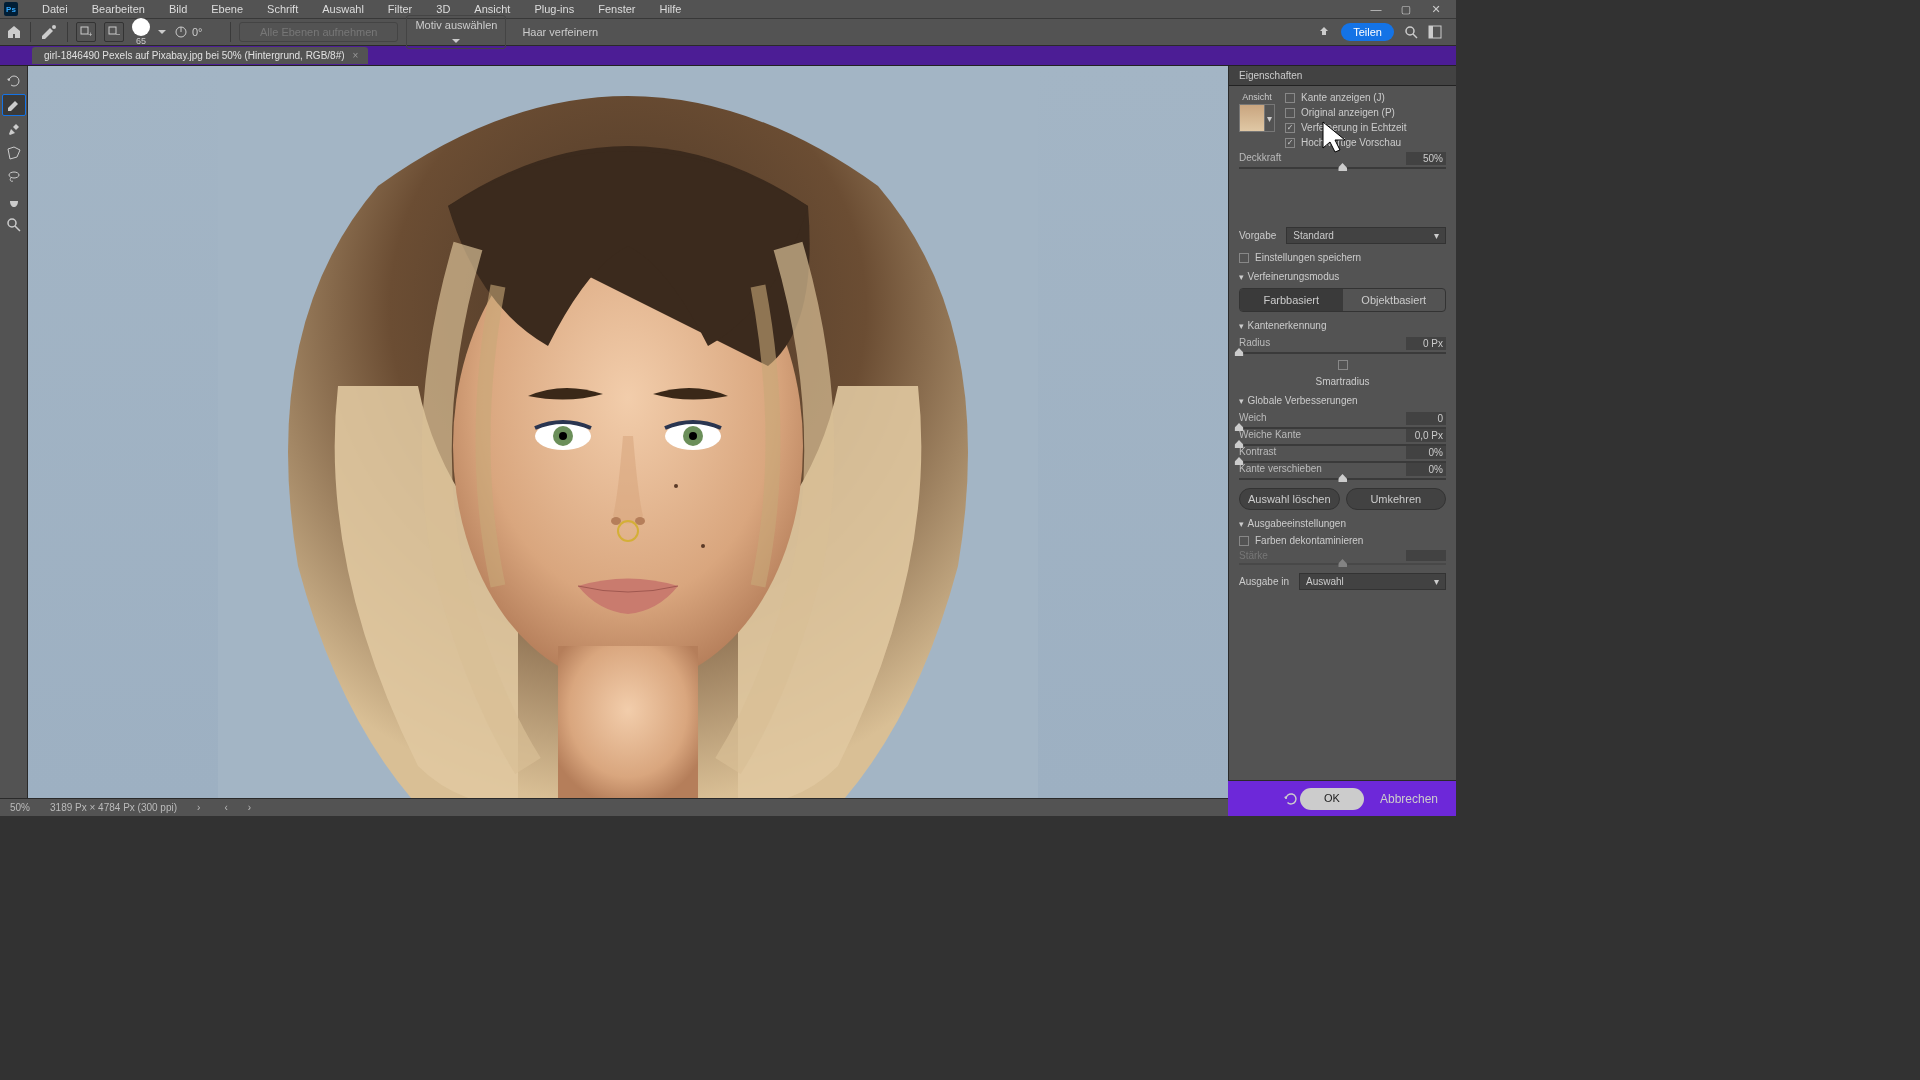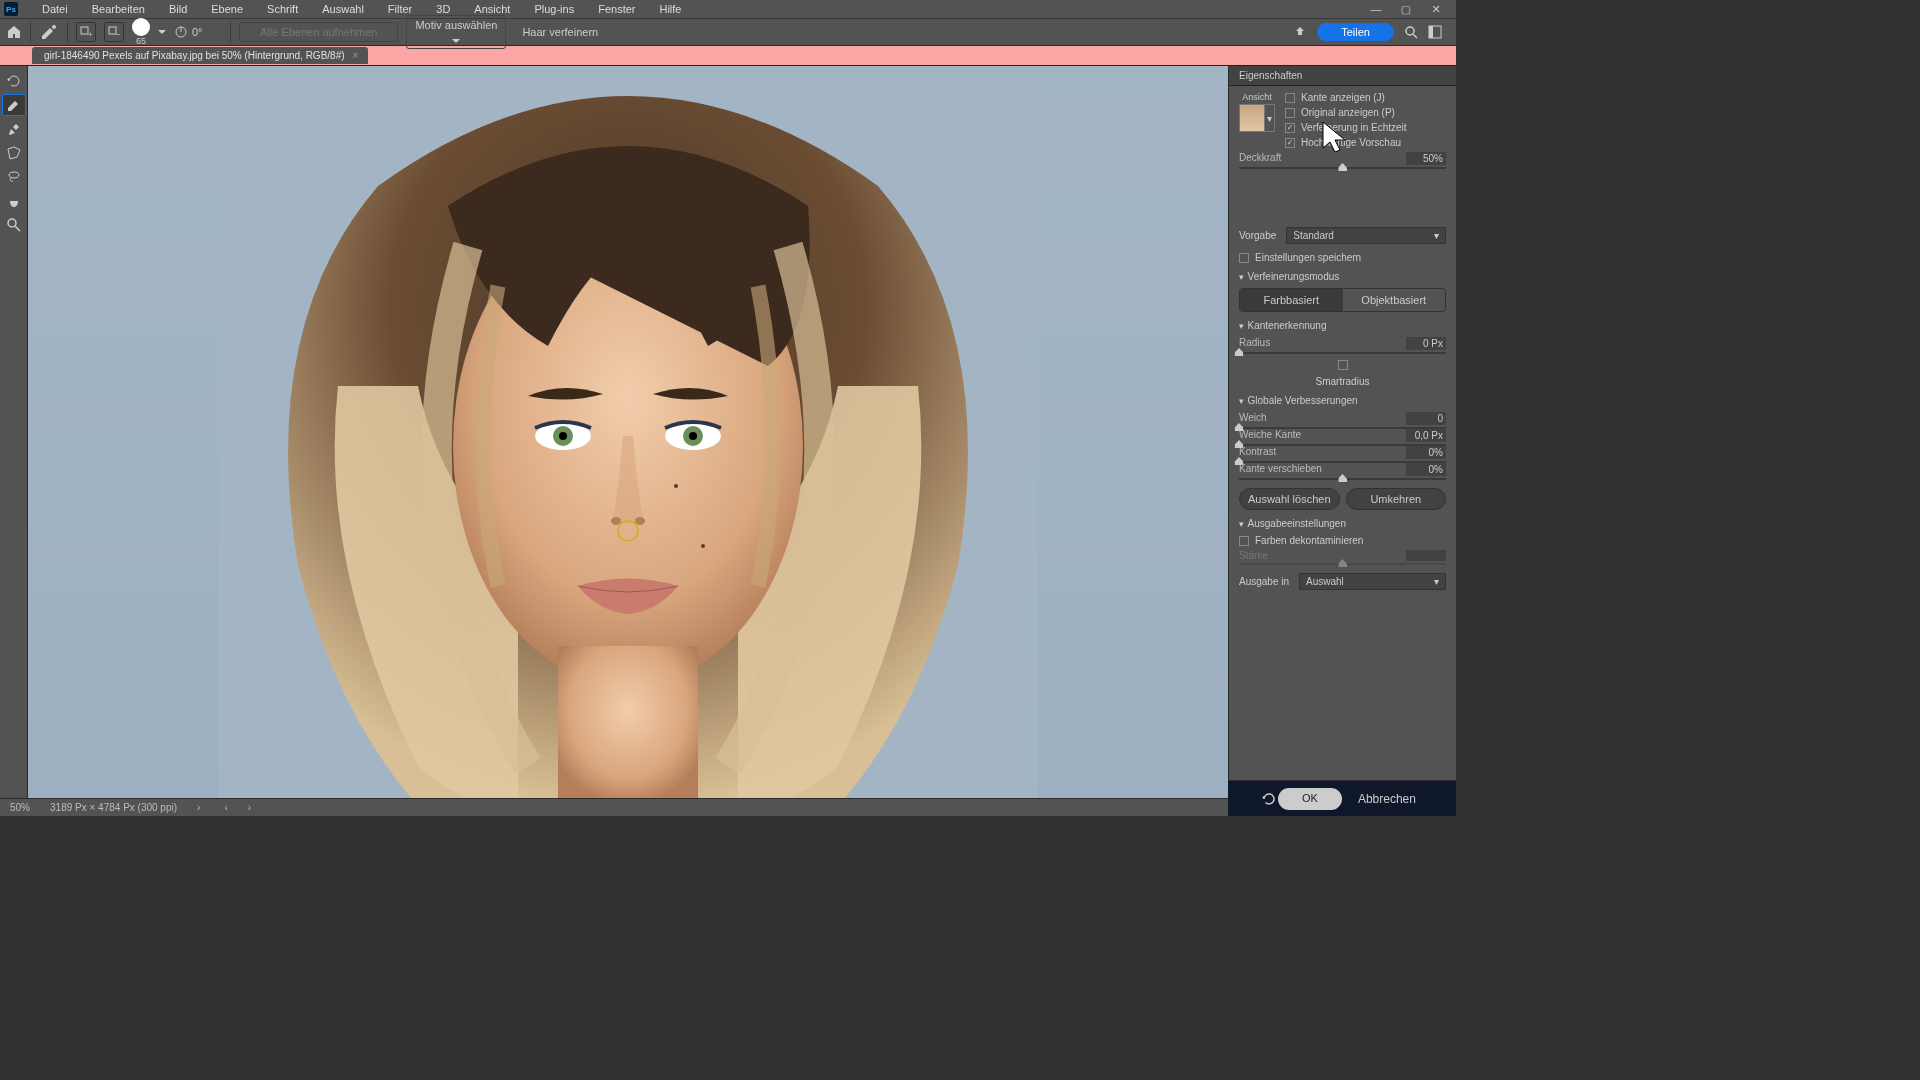--- a/index.html
+++ b/index.html
@@ -20,24 +20,24 @@
 .brush-tool-icon { width:20px; height:20px; cursor:pointer; }
 .brush-circle { width: 18px; height: 18px; border-radius: 50%; background: #fff; }
 .opt-btn { width: 20px; height: 20px; border: 1px solid #333; border-radius: 2px; background:#535353; display:flex; align-items:center; justify-content:center; cursor:pointer;}
 .size-box { display:flex; flex-direction:column; align-items:center; font-size:9px; color:#ccc;}
 .angle-box { display:flex; align-items:center; gap:4px;}
 .angle-input { width:30px; background:#535353; border:none; color:#ccc; font-size:11px;}
 .disabled-btn { color:#777; padding:3px 20px; border:1px solid #444; border-radius:3px; font-size:11px;}
 .dropdown-btn { padding:3px 8px; border:1px solid #444; border-radius:3px; font-size:11px; display:flex; align-items:center; gap:6px; cursor:pointer;flex-direction:column;}
 .plain-btn { padding:3px 8px; font-size:11px; cursor:pointer; color:#ccc;}
 .optionsbar-right { display:flex; align-items:center; gap:10px; padding-right:8px;}
-.share-btn { background:#1473e6; color:#fff; padding:3px 24px; border-radius:12px; font-size:11px; cursor:pointer;}
-
-
-.tabbar { height: 20px; background: #fca5a5; border-bottom: 1px solid #222; display:flex; align-items:center; padding-left: 32px;}
+.share-btn { background:#1473e6; color:#fff; padding:3px 12px; border-radius:12px; font-size:11px; cursor:pointer;}
+
+
+.tabbar { height: 20px; background: #4c1d95; border-bottom: 1px solid #222; display:flex; align-items:center; padding-left: 32px;}
 .tab { background:#535353; padding: 3px 10px 3px 12px; font-size: 10px; color: #e0e0e0; border-top-left-radius:3px; border-top-right-radius:3px; display:flex; align-items:center; gap:8px;}
 .tab-close { color:#999; cursor:pointer; font-size:10px;}
 
 
 .main { display: flex; height: calc(100% - 18px - 28px - 20px - 18px); }
 .toolbar { width: 28px; background: #535353; border-right:1px solid #2a2a2a; display:flex; flex-direction:column; padding-top:4px; gap:2px;}
 .tool { width: 24px; height: 22px; margin: 0 auto; display:flex; align-items:center; justify-content:center; cursor:pointer; border-radius:2px;}
 .tool.active { background:#3a3a3a; border:1px solid #1473e6;}
 .canvas-wrap { flex:1; background:#282828; position:relative; overflow:hidden;}
 .canvas { position:absolute; inset:0; background: linear-gradient(180deg, #a3b5c5 0%, #9db0c2 100%); display:flex; align-items:flex-start; justify-content:center;}
@@ -60,21 +60,21 @@
 .chevron { font-size:9px;}
 .btn-group { display:flex; border:1px solid #333; border-radius:4px; overflow:hidden; margin-bottom:8px;}
 .btn-group .seg { flex:1; text-align:center; padding:5px 0; font-size:11px; cursor:pointer;}
 .btn-group .seg.active { background:#3a3a3a;}
 .action-btns { display:flex; gap:6px; margin:8px 0;}
 .action-btn { flex:1; background:#424242; border:1px solid #333; border-radius:12px; padding:4px 0; text-align:center; font-size:11px; cursor:pointer;}
 .value-input { background:#424242; border:none; color:#ccc; font-size:10px; width:40px; text-align:right; padding:1px 3px;}
 .disabled-label { color:#777;}
 
 
-.footer-panel { position:absolute; bottom:0; right:0; width:228px; height:36px; background:#0f172a; border-top:1px solid #2a2a2a; display:flex; align-items:center; justify-content:center; padding:0 10px;}
+.footer-panel { position:absolute; bottom:0; right:0; width:228px; height:36px; background:#6d28d9; border-top:1px solid #2a2a2a; display:flex; align-items:center; justify-content:flex-end; padding:0 10px;}
 .reset-icn { width:18px; height:18px; cursor:pointer;}
 .footer-btns { display:flex; gap:8px;}
 .ok-btn { background:#ccc; color:#222; padding:4px 24px; border-radius:14px; font-size:11px; cursor:pointer;}
 .cancel-btn { color:#ccc; padding:4px 8px; font-size:12px; cursor:pointer;}
 
 .statusbar { position:absolute; bottom:0; left:0; height:18px; width: calc(100% - 228px); background:#535353; border-top:1px solid #2a2a2a; display:flex; align-items:center; padding:0 10px; gap:20px; font-size:10px; color:#bbb;}
 
 
 .cursor-arrow { position:absolute; top:120px; right:105px; width:30px; height:35px; pointer-events:none;}
 

